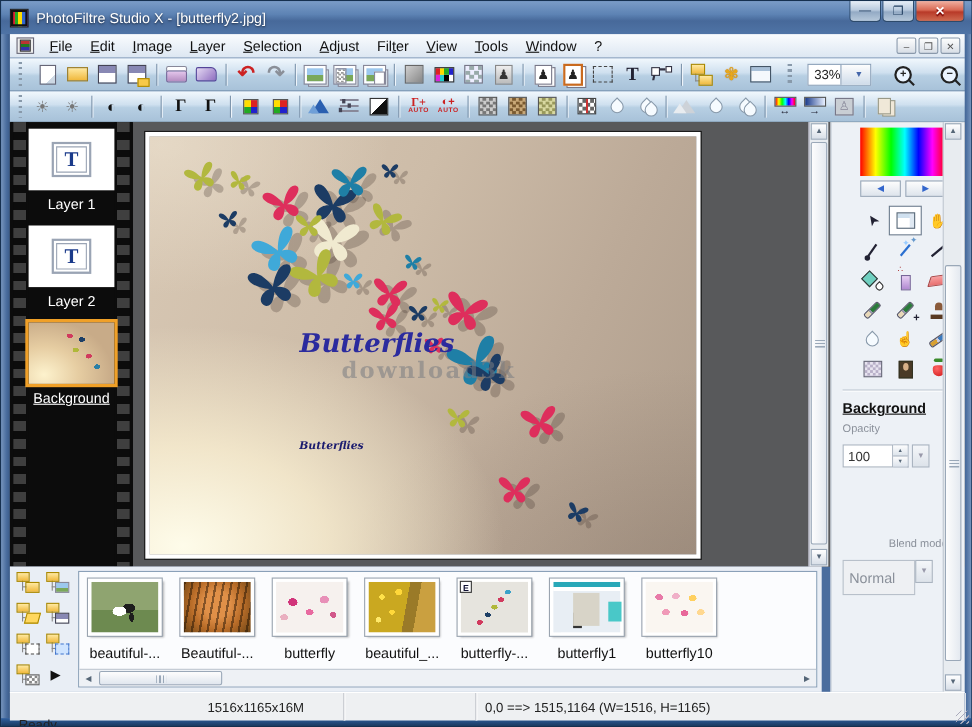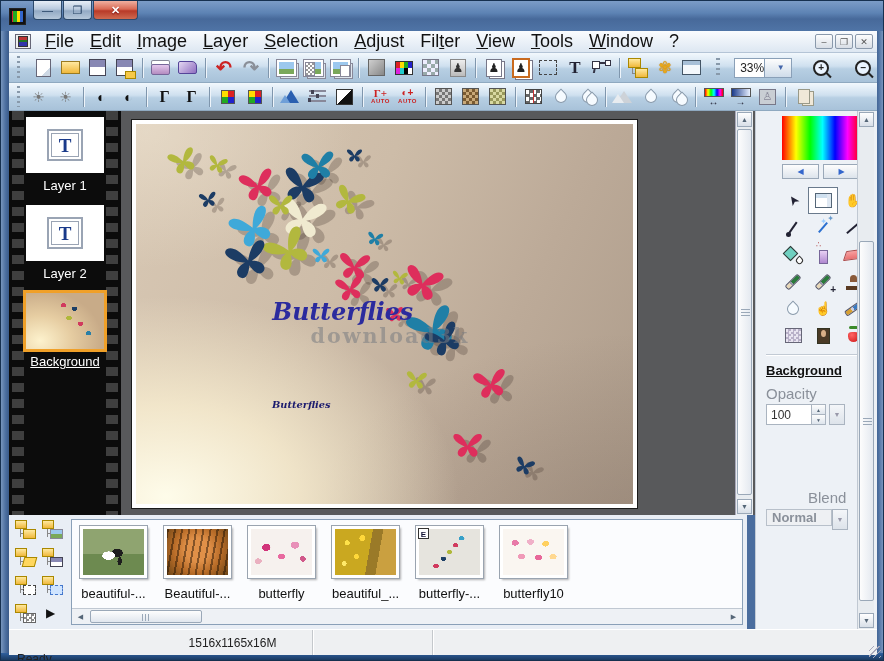--- a/index.html
+++ b/index.html
@@ -26,21 +26,21 @@
   .frame-b{position:absolute;left:0;bottom:0;height:7px;width:884px;
     background:linear-gradient(#2f5f9e,#1b3a60);}
   
   .menubar{position:absolute;left:8px;top:30px;width:868px;height:22px;
     background:linear-gradient(#fafcfe,#dde7f2);border-bottom:1px solid #b4c4d6;
     display:flex;align-items:center;padding:0 4px;}
   .mini-doc{width:16px;height:15px;border:1px solid #667;background:#eee;margin:0 6px 0 2px;
     display:flex;align-items:center;justify-content:center;}
   .mini-doc i{display:block;width:10px;height:11px;background:
     linear-gradient(#b33 0 30%,#272 30% 60%,#33a 60%);border:1px solid #333;}
-  .menu-item{padding:2px 8px;font-size:18px;color:#111;}
+  .menu-item{padding:2px 8px;font-size:13px;color:#111;}
   .menu-spacer{flex:1;}
   .mdibtn{width:18px;height:15px;border:1px solid #8a99ab;border-radius:2px;margin-left:2px;
     background:linear-gradient(#fdfdfd,#d8dee6);color:#555;font-size:9px;
     display:flex;align-items:center;justify-content:center;}
   
   .toolbar{position:absolute;left:8px;width:868px;display:flex;align-items:center;
     background:linear-gradient(#f2f8fd,#cfe0ef 45%,#b7cfe3 55%,#a8c2d9);
     border-bottom:1px solid #8fa9c0;padding-left:8px;}
   .toolbar::before{content:"";width:3px;height:80%;margin-right:5px;
     background:repeating-linear-gradient(#89a 0 2px,transparent 2px 5px);}
@@ -206,33 +206,33 @@
     background:linear-gradient(90deg,#d8a030 0 40%,#ccd 40% 55%,#3a7ac0 55%);transform:rotate(-35deg);}
   .tl-deform::before{content:"";width:15px;height:13px;border:1px solid #667;
     background:repeating-conic-gradient(#b8b0c8 0 25%,#e8e4f0 0 50%);background-size:5px 5px;}
   .tl-nozzle::before{content:"";width:11px;height:14px;background:#4a3a26;border:1px solid #332;}
   .tl-nozzle::after{content:"";position:absolute;width:5px;height:7px;border-radius:50%;background:#d8b088;top:8px;}
   .tl-pattern::before{content:"";width:11px;height:10px;background:radial-gradient(circle at 35% 30%,#f66,#c11);
     border-radius:45% 45% 60% 60%/35% 35% 65% 65%;margin-top:3px;}
   .tl-pattern::after{content:"";position:absolute;top:4px;width:9px;height:3px;background:#3a8a2a;border-radius:2px;}
   .rp-sep{position:absolute;left:10px;top:243px;width:100px;height:1px;background:#c2cad4;box-shadow:0 1px 0 #fff;}
   .rp-link{position:absolute;left:10px;top:252px;font-size:13px;font-weight:bold;color:#111;text-decoration:underline;}
-  .rp-label{position:absolute;left:10px;font-size:15px;color:#8a909a;}
+  .rp-label{position:absolute;left:10px;font-size:10px;color:#8a909a;}
   .op-row{position:absolute;left:10px;top:293px;display:flex;align-items:center;}
   .op-input{width:46px;height:21px;background:#fff;border:1px solid #aab4c0;font-size:12px;color:#333;
     display:flex;align-items:center;padding-left:4px;}
   .spin{width:14px;height:21px;border:1px solid #aab4c0;border-left:none;display:flex;flex-direction:column;}
   .spin b{flex:1;font-size:5px;color:#567;display:flex;align-items:center;justify-content:center;
     background:linear-gradient(#fdfdfd,#dde4ec);}
   .spin b+b{border-top:1px solid #aab4c0;}
   .mini-drop{width:16px;height:21px;margin-left:3px;border:1px solid #aab4c0;background:linear-gradient(#f4f6f9,#dde3ea);
     color:#99a;font-size:7px;display:flex;align-items:center;justify-content:center;}
   .blend-row{position:absolute;left:10px;top:398px;display:flex;}
-  .blend-box{width:66px;height:17px;background:#eef0f3;border:1px solid #b8c0ca;font-size:13px;color:#8a909a;
-    display:flex;align-items:center;padding-left:5px;font-weight:bold;}
+  .blend-box{width:66px;height:32px;background:#eef0f3;border:1px solid #b8c0ca;font-size:13px;color:#8a909a;
+    display:flex;align-items:center;padding-left:5px;}
   .rp-scroll{position:absolute;right:3px;top:0;width:17px;height:518px;background:#e8ecf0;border-left:1px solid #c0c8d2;}
   
   .bottom{position:absolute;left:8px;top:514px;width:738px;height:114px;background:#e9eef5;}
   .treebtns{position:absolute;left:4px;top:4px;width:56px;display:grid;grid-template-columns:26px 26px;grid-auto-rows:27px;gap:1px;}
   .tb{position:relative;width:24px;height:22px;
     background:linear-gradient(#888,#888) 7px 6px/1px 12px no-repeat,linear-gradient(#888,#888) 7px 14px/6px 1px no-repeat;}
   .tb::before{content:"";position:absolute;left:2px;top:1px;width:10px;height:7px;
     background:linear-gradient(#ffe9a0,#f0b83c);border:1px solid #a80;}
   .tb::after{content:"";position:absolute;right:1px;bottom:2px;width:11px;height:8px;}
   .tb-new::after{background:linear-gradient(#ffe9a0,#f0b83c);border:1px solid #a80;}
@@ -307,20 +307,21 @@
     background:repeating-linear-gradient(135deg,rgba(0,0,0,0) 0 3px,#aab 3px 4px);}
   svg text{font-family:"DejaVu Serif",serif;}
 </style>
 </head>
 <body>
 
 <div id="app">
 
   <div class="titlebar">
     <span class="app-icon"></span>
+    <span class="title-text">PhotoFiltre Studio X - [butterfly2.jpg]</span>
     <span class="winbtns">
       <span class="wbtn">—</span>
       <span class="wbtn">❐</span>
       <span class="wbtn close">✕</span>
     </span>
   </div>
 
   <div class="frame-l"></div>
   <div class="frame-r"></div>
   <div class="frame-b"></div>
@@ -597,33 +598,38 @@
             <div class="timg k-tigerflowers"></div>
             <div class="tlabel">beautiful_...</div>
           </div>
           <div class="thumb">
             <div class="timg k-diag">
               <span class="badge">E</span>
             </div>
             <div class="tlabel">butterfly-...</div>
           </div>
           <div class="thumb">
+            <div class="timg k-shot"></div>
+            <div class="tlabel">butterfly1</div>
+          </div>
+          <div class="thumb">
             <div class="timg k-grid"></div>
             <div class="tlabel">butterfly10</div>
           </div>
         </div>
       <div class="hscroll">
         <span class="hbtn" style="left:1px;">◀</span>
         <span class="hthumb">
             <span class="hgrip"></span>
           </span>
         <span class="hbtn" style="right:1px;">▶</span>
       </div>
     </div>
   </div>
 
   <div class="status" id="statusbar">
       <div class="cell">Ready</div>
       <div class="cell">1516x1165x16M</div>
       <div class="cell"></div>
+      <div class="cell">0,0 ==&gt; 1515,1164 (W=1516, H=1165)</div>
     </div>
   <div class="sizegrip"></div>
 </div>
 
 </body></html>

